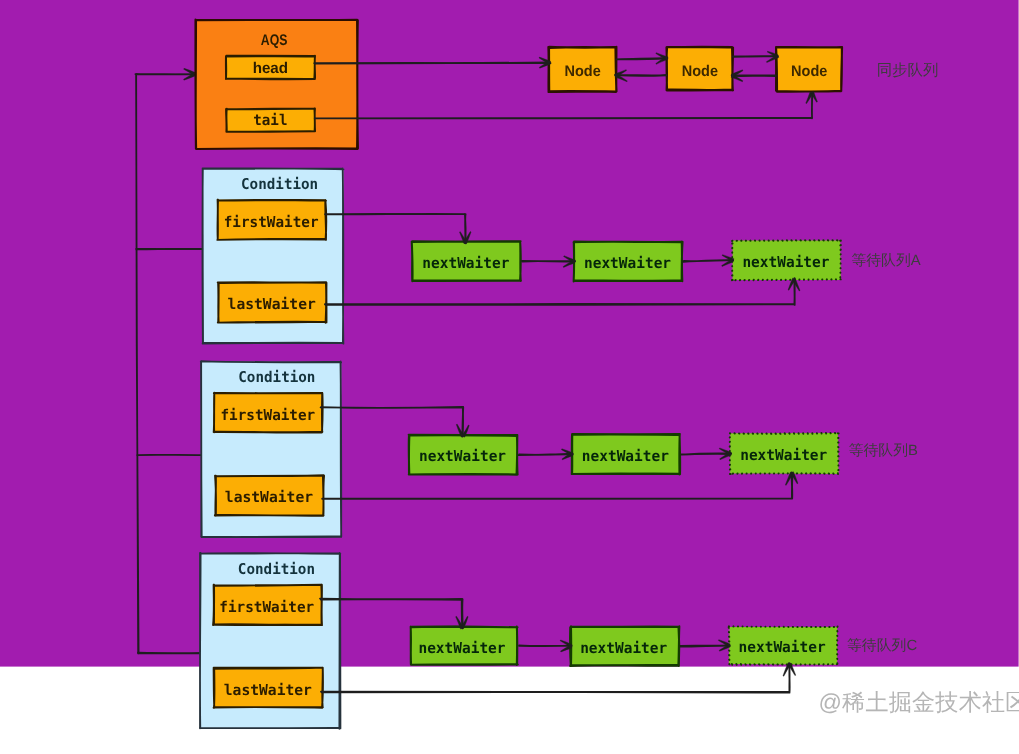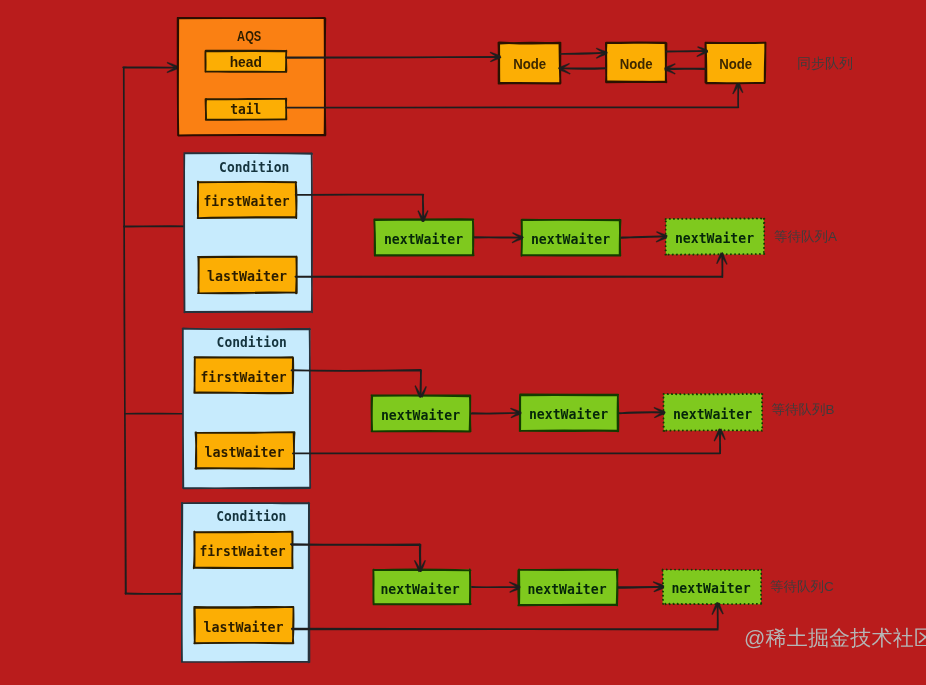--- a/index.html
+++ b/index.html
@@ -1,18 +1,18 @@
 <!DOCTYPE html>
 <html><head>
 <meta charset="utf-8">
 <title>AQS</title>
 <style>
   html,body{margin:0;padding:0;background:#ffffff;}
   body{width:926px;height:685px;overflow:hidden;font-family:"Liberation Sans",sans-serif;}
-  #canvas{position:relative;width:926px;height:685px;background:#b91c1c;}
+  #canvas{position:relative;width:926px;height:606px;background:#a21caf;}
   svg#diagram{display:block;width:926px;height:685px;shape-rendering:geometricPrecision;}
   #canvas{transform:translateZ(0);}
   text{paint-order:stroke fill;}
   .tsans{font-family:"Liberation Sans","DejaVu Sans",sans-serif;}
   .tmono{font-family:"DejaVu Sans Mono","Liberation Mono",monospace;}
   .tcjk{font-family:"Liberation Sans","DejaVu Sans",sans-serif;}
   #watermark{position:absolute;left:744px;top:624px;font-family:Liberation Sans, sans-serif;font-size:21px;color:#b5b5b5;letter-spacing:0.2px;white-space:nowrap;}
 </style>
 </head>
 <body>

